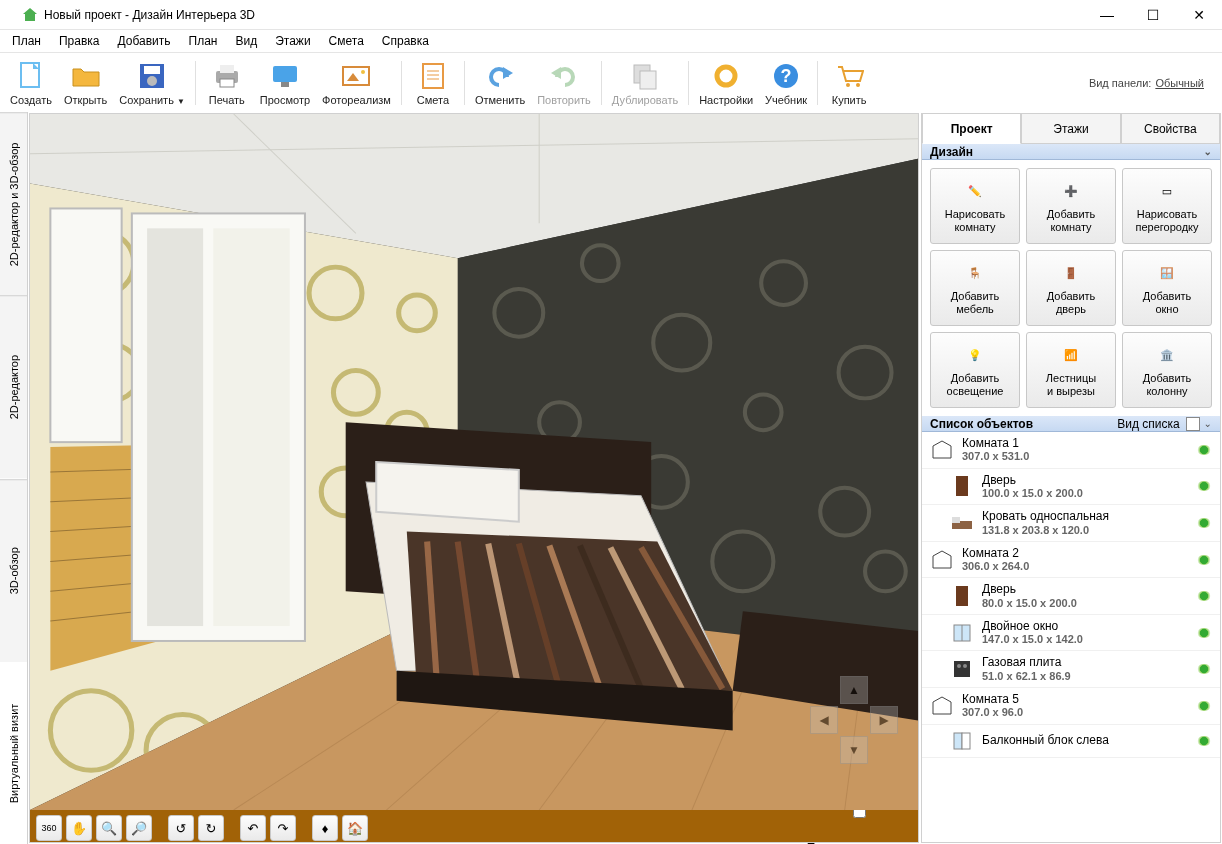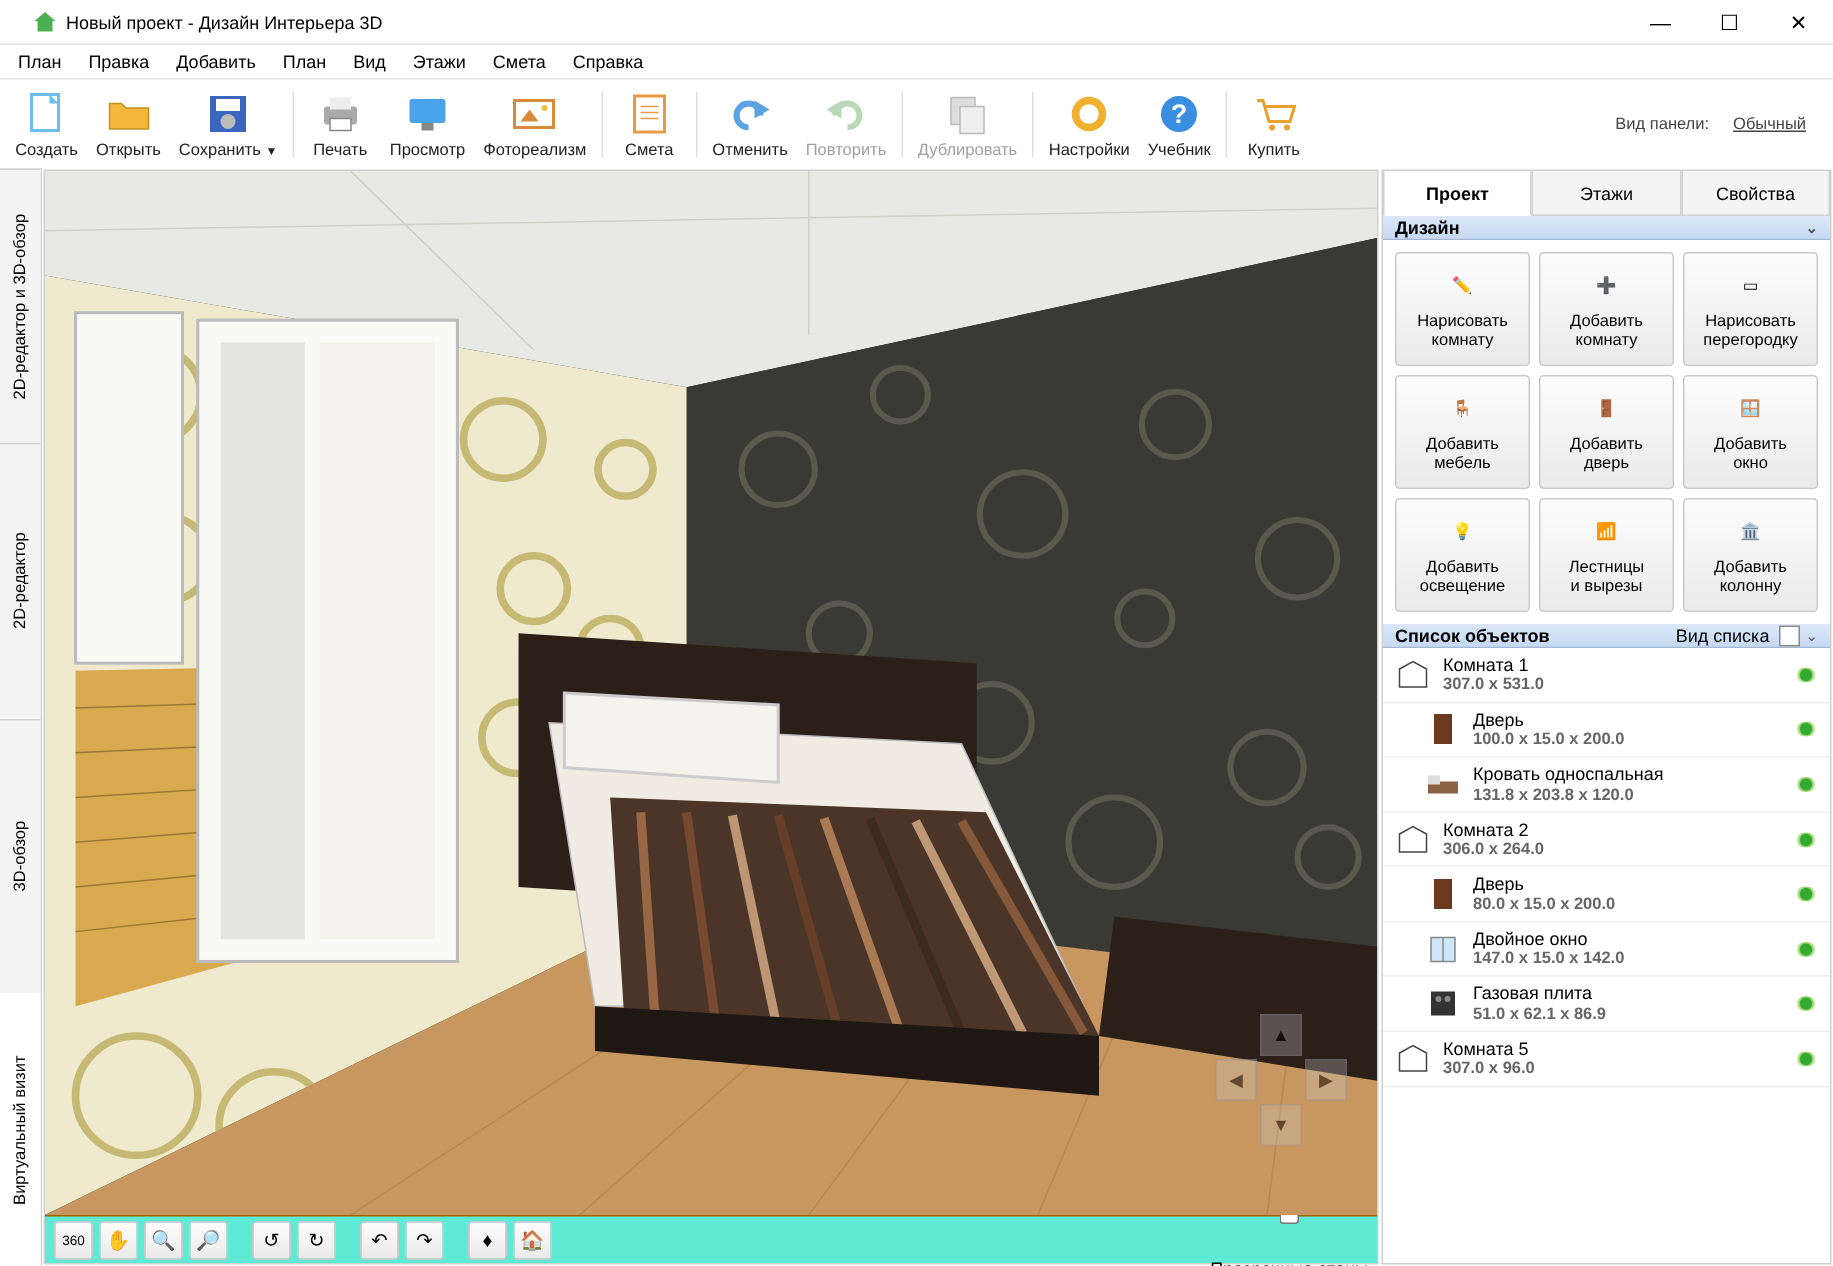--- a/index.html
+++ b/index.html
@@ -13,38 +13,38 @@
   .menubar { height: 22px; display: flex; align-items: center; padding: 0 4px; gap: 2px; }
   .menubar .item { padding: 2px 8px; }
 
   .toolbar { height: 60px; border-top: 1px solid #e5e5e5; display: flex; align-items: center; padding: 2px 4px; gap: 0; }
   .toolbar .tbtn { display: flex; flex-direction: column; align-items: center; justify-content: center; gap: 2px; height: 58px; min-width: 54px; padding: 0 6px; border-radius: 3px; }
   .toolbar .tbtn .ticon { width: 32px; height: 32px; display: flex; align-items: center; justify-content: center; }
   .toolbar .tbtn .tlabel { font-size: 11px; color: #222; }
   .toolbar .tbtn.disabled .tlabel { color: #a0a0a0; }
   .toolbar .sep { width: 1px; height: 44px; background: #e0e0e0; margin: 0 4px; }
 
-  .panel-view { margin-left: auto; display: flex; align-items: center; gap: 16px; padding-right: 14px; font-size: 11px; color: #444; }
+  .panel-view { margin-left: auto; display: flex; align-items: center; gap: 4px; padding-right: 14px; font-size: 11px; color: #444; }
   .panel-view .link { text-decoration: underline; color: #444; }
 
   .content { display: flex; height: calc(844px - 30px - 22px - 60px); }
 
   
   .vtabs { width: 28px; display: flex; flex-direction: column; border-right: 1px solid #d0d0d0; }
   .vtab { flex: 1; display: flex; align-items: center; justify-content: center; border-bottom: 1px solid #d0d0d0; writing-mode: vertical-rl; transform: rotate(180deg); font-size: 11px; padding: 4px 0; background: #f4f4f4; position: relative; }
   .vtab.active { background: #fff; }
   .vtab:last-child { border-bottom: none; }
 
   
   .viewport-area { flex: 1; display: flex; flex-direction: column; border: 1px solid #d0d0d0; margin: 1px; }
   .viewport { flex: 1; position: relative; background: #2a2a2a; overflow: hidden; }
   .viewport svg { width: 100%; height: 100%; display: block; }
   .nav-cross { position: absolute; bottom: 46px; right: 20px; opacity: .5; }
   .nav-cross .arrbtn { width: 28px; height: 28px; background: rgba(200,200,200,.6); border: 1px solid #999; display: flex; align-items: center; justify-content: center; position: absolute; }
-  .viewport-toolbar { height: 32px; background: #5eead4; border-top: 1px solid #a16207; display: flex; align-items: center; padding: 0 6px; gap: 4px; }
+  .viewport-toolbar { height: 32px; background: #a16207; border-top: 4px solid #a16207; display: flex; align-items: center; padding: 0 6px; gap: 4px; }
   .vbtn { width: 26px; height: 26px; border: 1px solid #c8c8c8; border-radius: 3px; background: linear-gradient(#fdfdfd,#eaeaea); display: flex; align-items: center; justify-content: center; font-size: 13px; }
   .viewport-toolbar .check { margin-left: auto; display: flex; align-items: center; gap: 20px; font-size: 12px; flex-direction: column; }
   .viewport-toolbar input[type=checkbox] { width: 13px; height: 13px; }
 
   
   .rpanel { width: 300px; border: 1px solid #d0d0d0; margin: 1px; display: flex; flex-direction: column; }
   .rtabs { display: flex; height: 30px; }
   .rtab { flex: 1; border: 1px solid #d0d0d0; border-top: none; display: flex; align-items: center; justify-content: center; font-size: 12px; background: #f4f4f4; }
   .rtab.active { background: #fff; border-bottom-color: #fff; font-weight: 600; }
 
@@ -498,15 +498,28 @@
             <svg width="24" height="24">
               <polygon points="3,8 12,3 21,8 21,20 3,20" fill="#fff" stroke="#444"></polygon>
             </svg>
           </div>
     <div class="txt">
             <div class="oname">Комната 5</div>
             <div class="odim">307.0 x 96.0</div>
           </div>
     <div class="eye"></div>
         </div>
+        <div class="objrow child">
+          <div class="obj-icon">
+            <svg width="22" height="22">
+              <rect x="3" y="3" width="8" height="16" fill="#cde6f8" stroke="#888"></rect>
+              <rect x="11" y="3" width="8" height="16" fill="#fff" stroke="#888"></rect>
+            </svg>
+          </div>
+    <div class="txt">
+            <div class="oname">Балконный блок слева</div>
+            <div class="odim"></div>
+          </div>
+    <div class="eye"></div>
+        </div>
       </div>
   </div>
 </div>
 
 </body></html>

